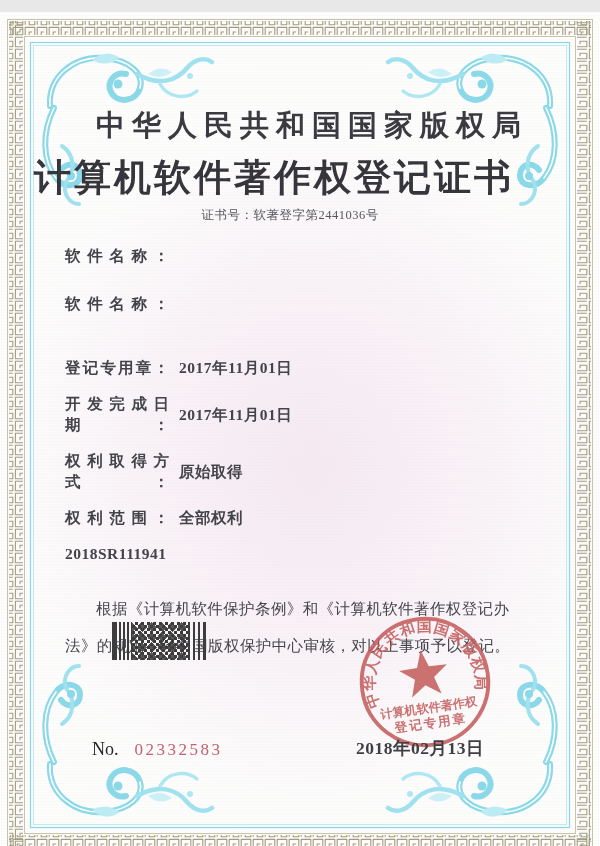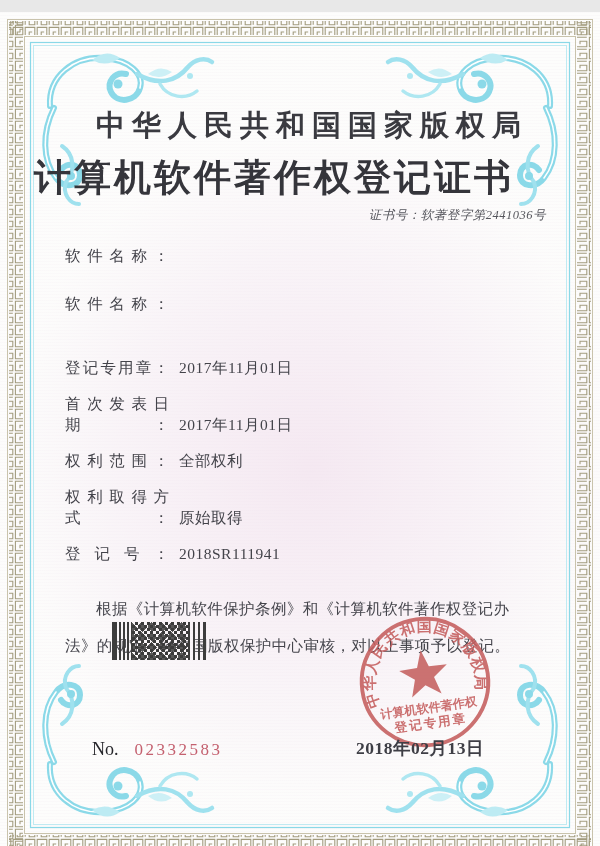--- a/index.html
+++ b/index.html
@@ -16,26 +16,26 @@
   .content{position:absolute;left:34px;top:34px;right:34px;bottom:34px;}
   .authority{
     margin-top:60px; text-align:center; font-size:29px; font-weight:700;
     letter-spacing:7px; color:#3a3a40;
   }
   .cert-title{
     margin-top:7px; font-size:37px; font-weight:700;
     letter-spacing:3px; color:#35353b;
   }
   .cert-no{
-    margin-top:4px; text-align:right; padding-right:44px;
-    font-size:12.5px; color:#55555c; letter-spacing:.5px;font-style:italic;
+    margin-top:4px; text-align:center; padding-right:44px;
+    font-size:12.5px; color:#55555c; letter-spacing:.5px;
   }
   .fields{margin-top:21px; padding-left:31px;}
-  .row{display:flex; align-items:flex-end; margin-bottom:15px;
-       font-size:15.5px; line-height:21px; color:#43434a;}
+  .row{display:flex; align-items:center; margin-bottom:15px;
+       font-size:15.5px; line-height:21px; color:#43434a;font-weight:bold;}
   .row .flabel{flex:none; width:104px; margin-right:10px;
        text-align:justify; text-align-last:justify;}
   .row .fvalue{letter-spacing:.5px;}
   .row-name{margin-bottom:27px;}
   .row-owner{margin-bottom:43px;}
   .statement{
     margin:26px 0 0 0; padding-left:31px; width:476px;
     font-size:15.5px; line-height:37px; text-indent:2em;
     color:#45454c; letter-spacing:.4px;
   }
@@ -123,33 +123,32 @@
         <span class="flabel">软件名称：</span>
       </div>
       <div class="row row-owner">
         <span class="flabel">软件名称：</span>
       </div>
       <div class="row">
         <span class="flabel">登记专用章：</span>
         <span class="fvalue">2017年11月01日</span>
       </div>
       <div class="row">
-        <span class="flabel">首次发表日期：</span>
+        <span class="flabel">开发完成日期：</span>
         <span class="fvalue">2017年11月01日</span>
+      </div>
+      <div class="row">
+        <span class="flabel">权利取得方式：</span>
+        <span class="fvalue">原始取得</span>
       </div>
       <div class="row">
         <span class="flabel">权利范围：</span>
         <span class="fvalue">全部权利</span>
       </div>
       <div class="row">
-        <span class="flabel">权利取得方式：</span>
-        <span class="fvalue">原始取得</span>
-      </div>
-      <div class="row">
-        <span class="flabel">登记号：</span>
         <span class="fvalue">2018SR111941</span>
       </div>
     </div>
 
     <p class="statement">根据《计算机软件保护条例》和《计算机软件著作权登记办法》的规定，经中国版权保护中心审核，对以上事项予以登记。</p>
 
     <div class="barcode">
       <div class="bars-left"></div>
       <div class="matrix"></div>
       <div class="bars-right"></div>

